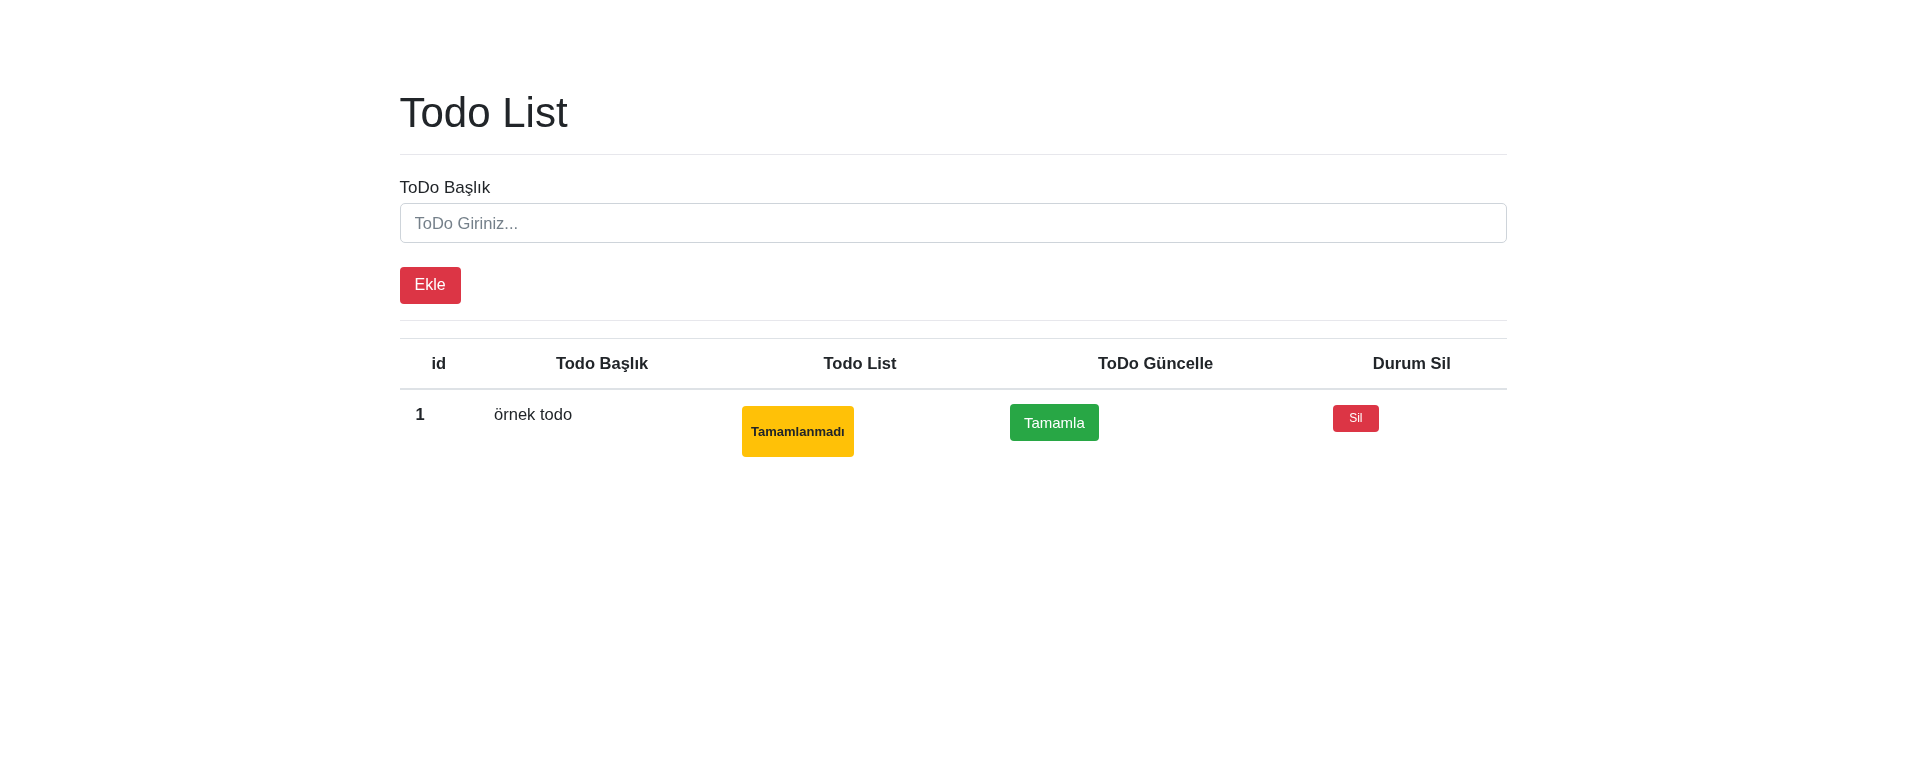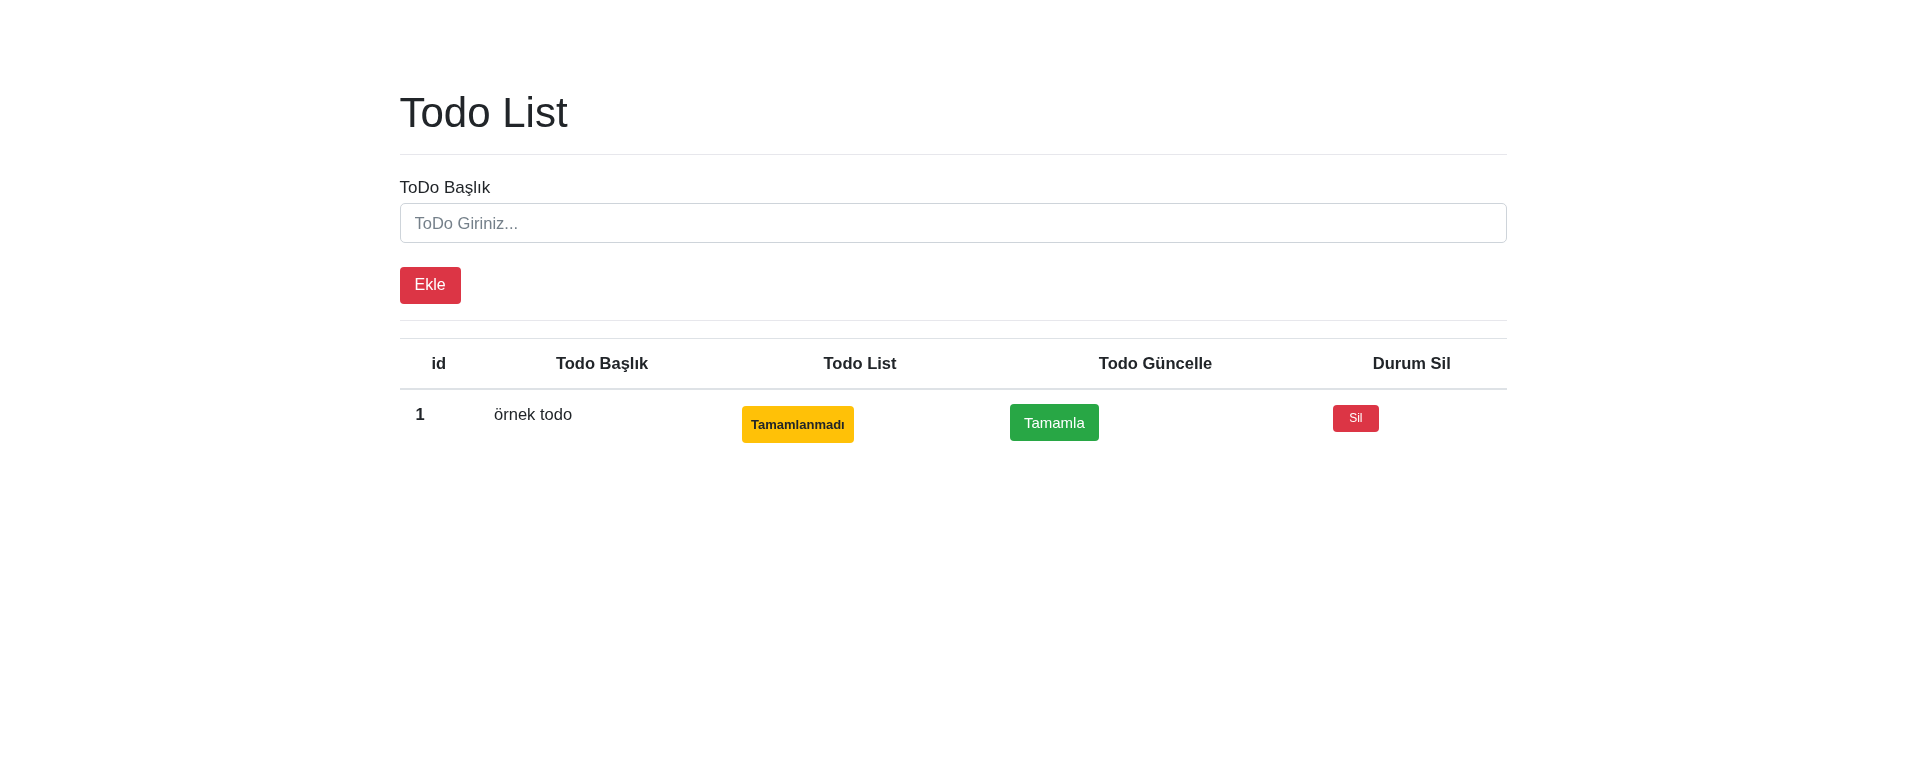--- a/index.html
+++ b/index.html
@@ -104,21 +104,21 @@
     border-top: 1px solid var(--table-border);
   }
   .todo-table tbody th { font-weight: 700; }
   .badge-status {
     display: inline-block;
     background: var(--warning);
     color: var(--text);
     font-size: 13px;
     font-weight: 700;
     line-height: 1;
-    padding: 12px 9px;
+    padding: 19px 9px;
     border-radius: 4px;
     margin-top: 1px;
     text-align: center;
   }
   .btn-complete {
     background: var(--success);
     font-size: 15px;
     padding: 8px 14px;
     margin-top: -1px;
   }
@@ -152,21 +152,21 @@
         <col style="width:22.4%">
         <col style="width:24.2%">
         <col style="width:29.2%">
         <col style="width:17.1%">
       </colgroup>
       <thead>
         <tr>
           <th>id</th>
           <th>Todo Başlık</th>
           <th>Todo List</th>
-          <th>Todo Güncelle</th>
+          <th>ToDo Güncelle</th>
           <th>Durum Sil</th>
         </tr>
       </thead>
       <tbody>
         <tr>
           <th>1</th>
           <td>örnek todo</td>
           <td>
             <span class="badge-status">Tamamlanmadı</span>
           </td>

